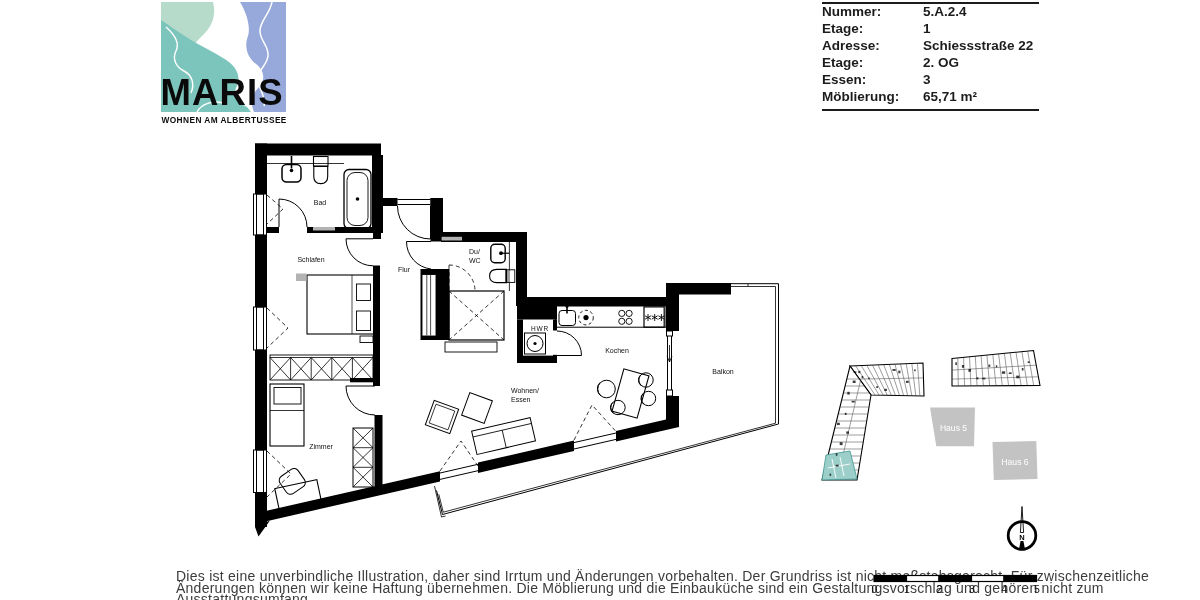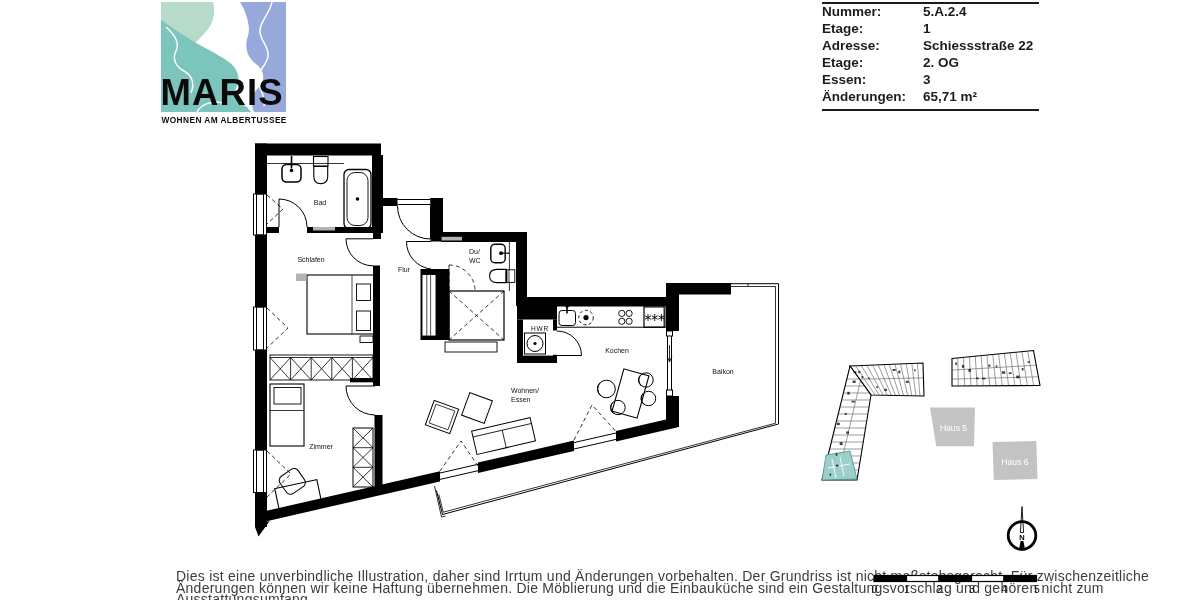--- a/index.html
+++ b/index.html
@@ -29,21 +29,21 @@
     </div>
   <div class="row">
       <span class="lab">Etage:</span>
       <span>2. OG</span>
     </div>
   <div class="row">
       <span class="lab">Essen:</span>
       <span>3</span>
     </div>
   <div class="row">
-      <span class="lab">Änderungen:</span>
+      <span class="lab">Möblierung:</span>
       <span>65,71 m²</span>
     </div>
 </div>
 <div id="rule2" style="top:109px"></div>
 <div id="disc">Dies ist eine unverbindliche Illustration, daher sind Irrtum und Änderungen vorbehalten. Der Grundriss ist nicht maßstabsgerecht. Für zwischenzeitliche<br>Änderungen können wir keine Haftung übernehmen. Die Möblierung und die Einbauküche sind ein Gestaltungsvorschlag und gehören nicht zum Ausstattungsumfang.</div>
 
 <svg id="main" width="1200" height="600" style="position:absolute;left:0;top:0" viewBox="0 0 1200 600" xmlns="http://www.w3.org/2000/svg">
 
 <g id="logo">
   <clipPath id="logoclip">

